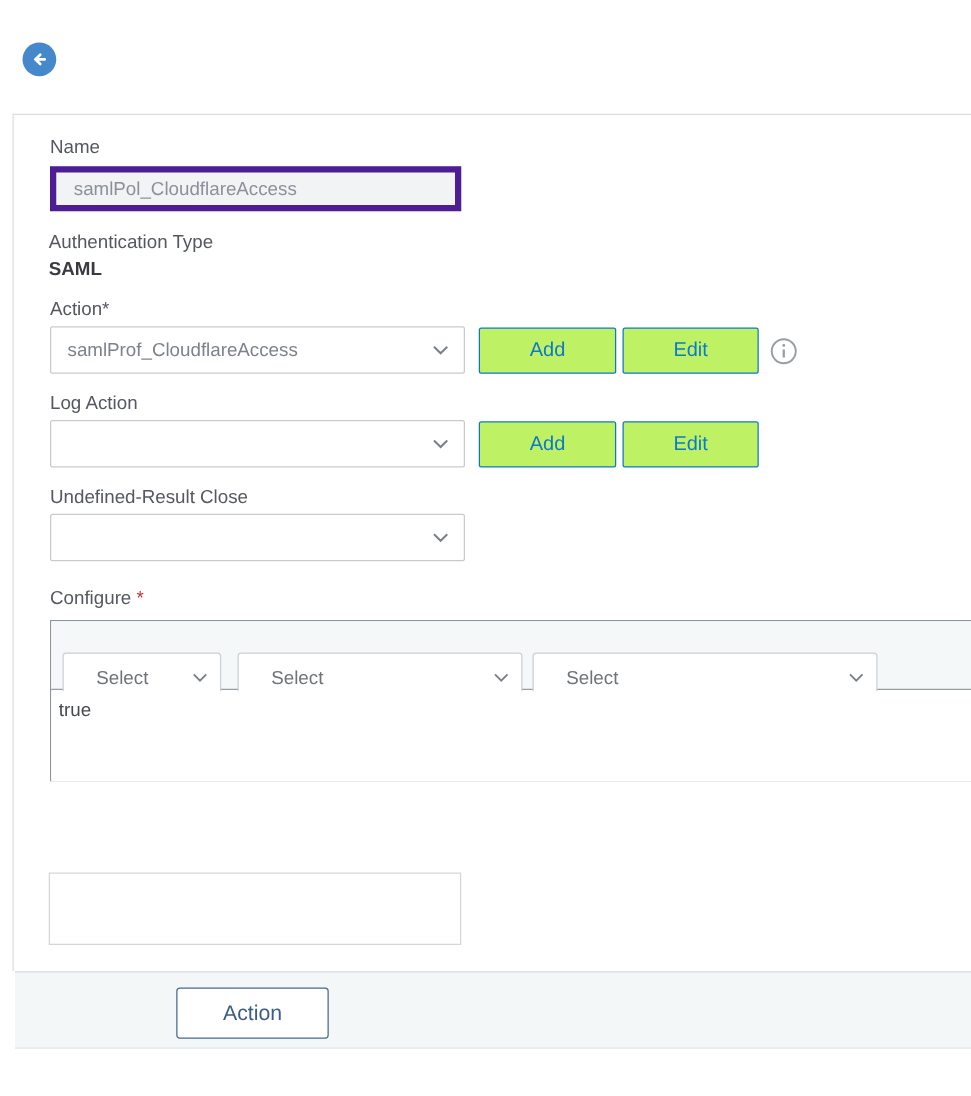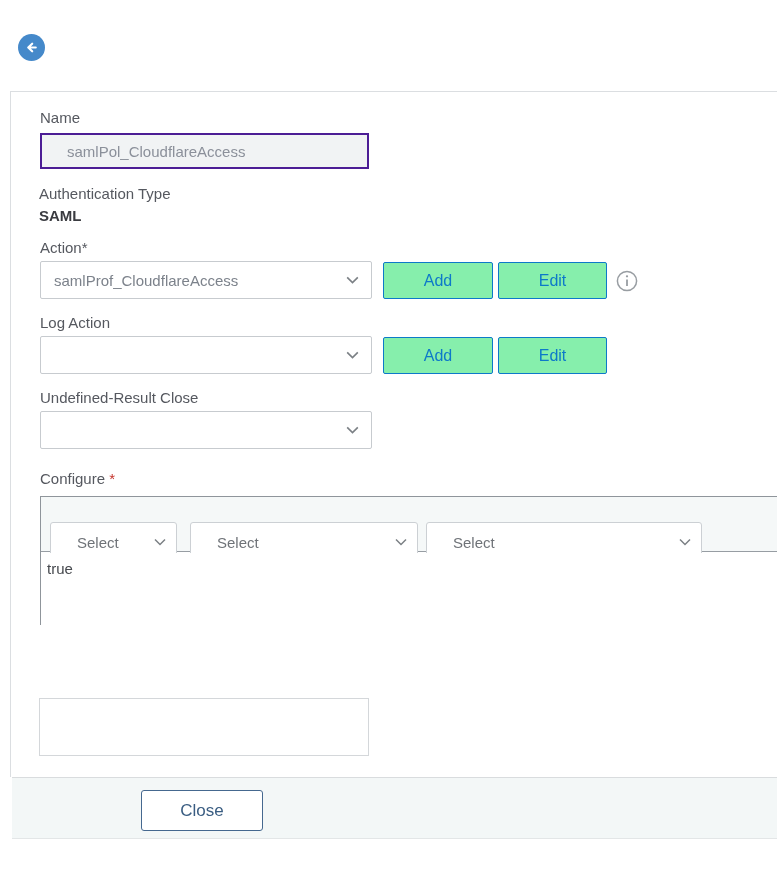--- a/index.html
+++ b/index.html
@@ -14,32 +14,32 @@
   .page-title { position: absolute; left: 64px; top: 28px; font-size: 29px;
     font-weight: 400; color: #4c4e58; letter-spacing: -0.4px; white-space: nowrap; }
 
   
   .panel { position: absolute; left: 10px; top: 91px; width: 775px; height: 686px;
     background: #fff; border: 1px solid #dbdee1; border-right: none; border-bottom: none; }
 
   .field-label { position: absolute; font-size: 15px; color: #55585f; white-space: nowrap; }
   .required-star { color: #c4342c; }
 
-  .text-input { position: absolute; height: 36px; width: 329px; border: 2px solid #4c1d95;
-    background: #f1f3f4; color: #8b909a; font-size: 15px; padding-left: 25px;
+  .text-input { position: absolute; height: 36px; width: 329px; border: 5px solid #4c1d95;
+    background: #f1f3f4; color: #8b909a; font-size: 15px; padding-left: 14px;
     font-family: "Liberation Sans", sans-serif; }
 
   .fake-select { position: absolute; width: 332px; height: 38px; background: #fff;
     border: 1px solid #c7cbcf; border-radius: 2px; display: flex; align-items: center;
     padding-left: 13px; cursor: pointer; }
   .fake-select .sel-text { font-size: 15px; color: #7c828b; }
   .chevron { position: absolute; right: 10px; top: 50%; transform: translateY(-50%);
     display: flex; }
 
-  .outline-btn { position: absolute; width: 110px; height: 37px; background: #86efac;
+  .outline-btn { position: absolute; width: 110px; height: 37px; background: #bef264;
     border: 1px solid #0d79c9; border-radius: 2px; color: #0d79c9; font-size: 16px;
     display: flex; align-items: center; justify-content: center; cursor: pointer;
     font-family: "Liberation Sans", sans-serif; }
 
   .info-icon { position: absolute; left: 616px; top: 270px; width: 22px; height: 22px;
     cursor: pointer; }
 
   
   .expr-box { position: absolute; left: 40px; top: 496px; width: 745px; height: 129px;
     border: 1px solid #8f959b; background: #fff; }
@@ -163,16 +163,16 @@
         </span>
       </div>
     </div>
     <textarea class="expr-textarea" style="">true</textarea>
   </div>
 
   <div class="field-label" style="left:39px; top:675px;margin-top:29px;">Comments</div>
   <textarea class="comments-textarea" style=""></textarea>
 
   <div class="footer-bar">
-    <button class="close-btn">Close</button>
+    <button class="close-btn">Action</button>
   </div>
 
 </div>
 
 </body></html>

